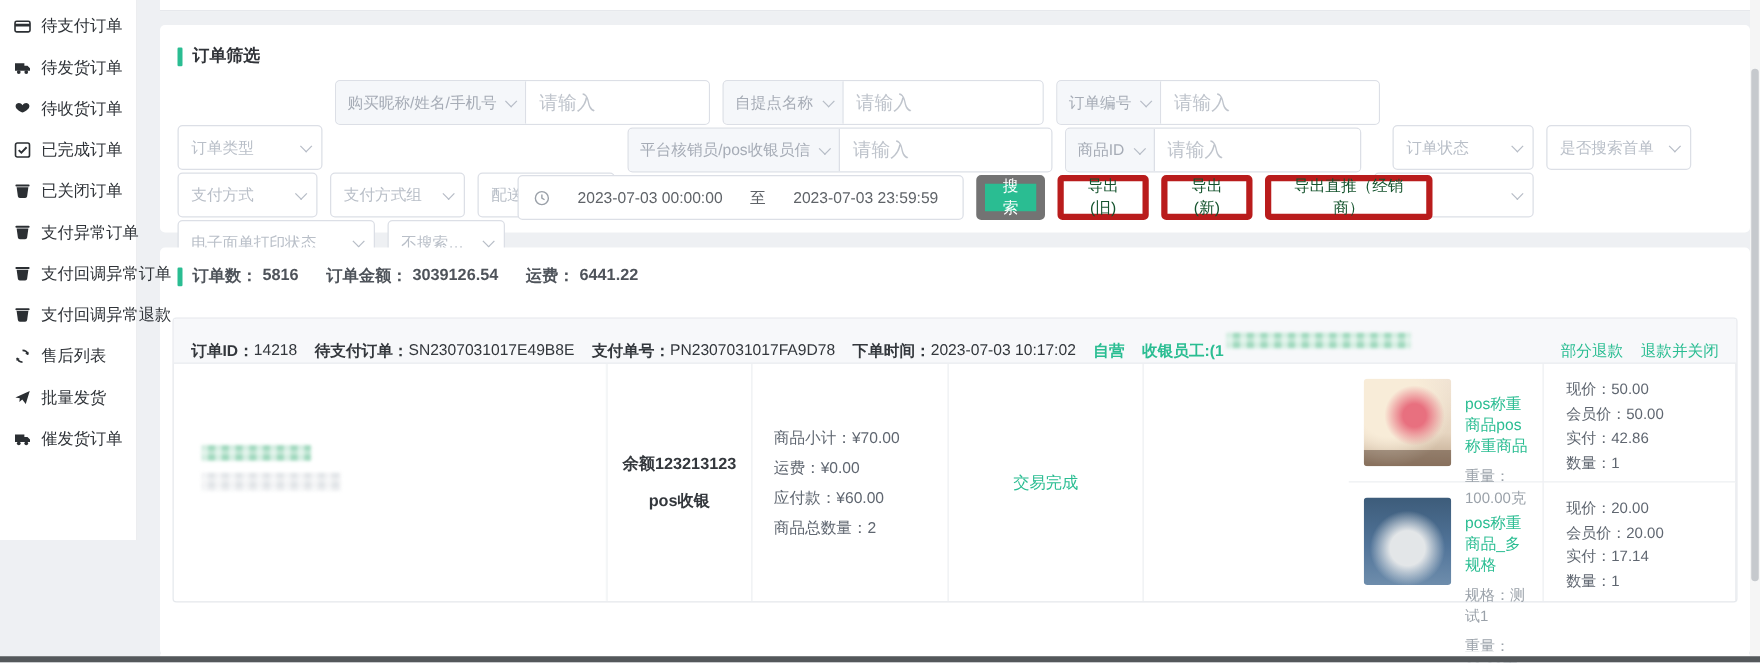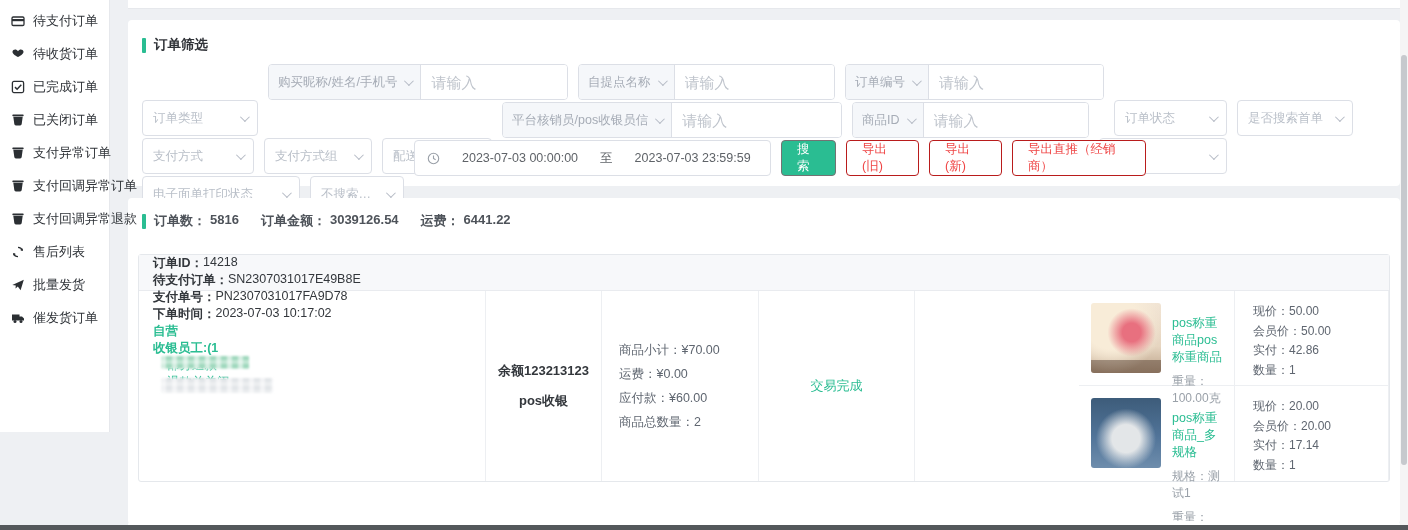--- a/index.html
+++ b/index.html
@@ -46,33 +46,33 @@
     font-size:12.5px; white-space:nowrap; cursor:pointer; }
   .compound .sel-part .txt { max-width:160px; overflow:hidden; text-overflow:ellipsis; }
   .compound input { border:none; outline:none; padding:0 10px; font-size:15px;
     min-width:0; flex:1; color:#0f172a; background:#fff; }
   input::placeholder { color:#bfc4cc; }
   .date-box { display:flex; align-items:center; gap:22px; border:1px solid #dcdfe6;
     border-radius:4px; height:36px; padding:0 12px; font-size:12.5px; color:#5f6368;
     background:#fff; flex:none; cursor:pointer; }
   .btn { height:36px; border-radius:4px; font-size:12.5px; display:flex;
     align-items:center; justify-content:center; cursor:pointer; flex:none; padding:0 15px; }
-  .btn-green { background:#2abd92; color:#fff; border:1px solid #737373; }
-  .btn-plain { background:#fff; color:#ef4444; border:1px solid #b91c1c; }
+  .btn-green { background:#2abd92; color:#fff; border:7px solid #737373; }
+  .btn-plain { background:#fff; color:#14532d; border:5px solid #b91c1c;text-align:center; }
 
   
   .stats-line { position:absolute; top:14px; left:14px; display:flex; align-items:center; gap:8px; }
   .stats-line .grp { display:flex; gap:4px; margin-right:14px; font-size:13px;
     font-weight:700; color:#4e535a; }
 
   
   .order-block { position:absolute; left:10px; right:10px; top:56px;
     border:1px solid #e5e8ec; border-radius:3px; background:#fff; }
   .order-head { height:36px; background:#f7f8fa; border-bottom:1px solid #e9ebef;
-    display:flex; align-items:flex-start; padding:0 14px; font-size:12.5px;flex-direction:column; }
+    display:flex; align-items:flex-end; padding:0 14px; font-size:12.5px; }
   .order-head .kv { display:flex; margin-right:14px; white-space:nowrap; }
   .order-head .k { font-weight:700; color:#33373c; }
   .order-head .v { color:#33373c; }
   .order-head .green { color:#2abd92; font-weight:700; }
   .order-head .spacer { flex:1; }
   .order-head .link { color:#2abd92; font-weight:400; margin-left:14px; cursor:pointer; white-space:nowrap; }
   .pix { display:inline-block; border-radius:1px; filter:blur(1.2px);
     background-image:
       linear-gradient(90deg, rgba(255,255,255,.55) 50%, transparent 50%),
       linear-gradient(0deg,  rgba(255,255,255,.35) 50%, transparent 50%);
@@ -128,20 +128,28 @@
   <div class="sidebar">
     <div class="side-item">
       <svg width="14" height="14" viewBox="0 0 14 14">
           <rect x="1" y="3" width="12" height="8.5" rx="1.3" fill="none" stroke="#2b2f33" stroke-width="1.3"></rect>
           <rect x="1" y="5" width="12" height="2.2" fill="#2b2f33"></rect>
         </svg>
       <span>待支付订单</span>
     </div>
     <div class="side-item">
       <svg width="14" height="14" viewBox="0 0 14 14">
+          <path d="M1 3.5h7.5v6H1z M8.5 5.5H11l2 2v2H8.5z" fill="#2b2f33"></path>
+          <circle cx="4" cy="10.6" r="1.5" fill="#2b2f33"></circle>
+          <circle cx="10" cy="10.6" r="1.5" fill="#2b2f33"></circle>
+        </svg>
+      <span>待发货订单</span>
+    </div>
+    <div class="side-item">
+      <svg width="14" height="14" viewBox="0 0 14 14">
           <path d="M7 4.2 C5.5 1.6 1.9 2 1.5 4.6 C1.2 6.8 4 8.8 7 10 C10 8.8 12.8 6.8 12.5 4.6 C12.1 2 8.5 1.6 7 4.2 Z" fill="#2b2f33"></path>
         </svg>
       <span>待收货订单</span>
     </div>
     <div class="side-item">
       <svg width="14" height="14" viewBox="0 0 14 14">
           <rect x="1.4" y="1.4" width="11.2" height="11.2" rx="1.5" fill="none" stroke="#2b2f33" stroke-width="1.3"></rect>
           <path d="M4 7.1 l2.1 2.1 L10.3 4.8" fill="none" stroke="#2b2f33" stroke-width="1.5"></path>
         </svg>
       <span>已完成订单</span>

